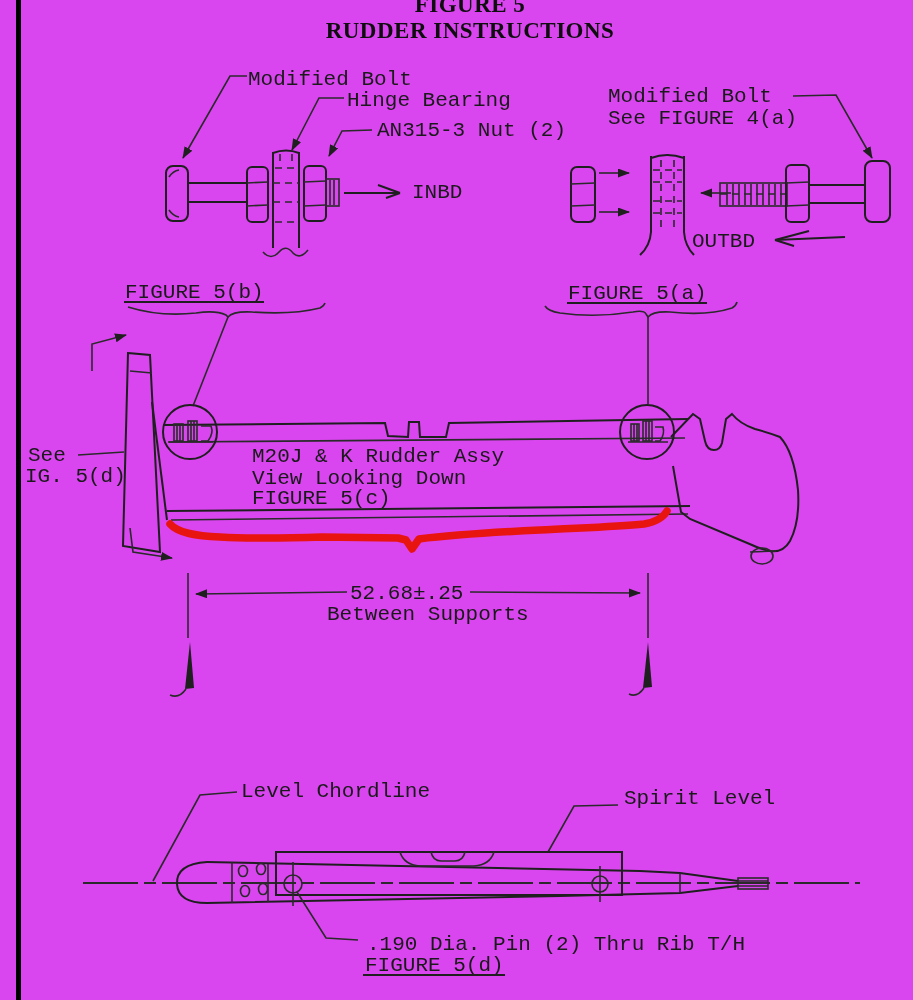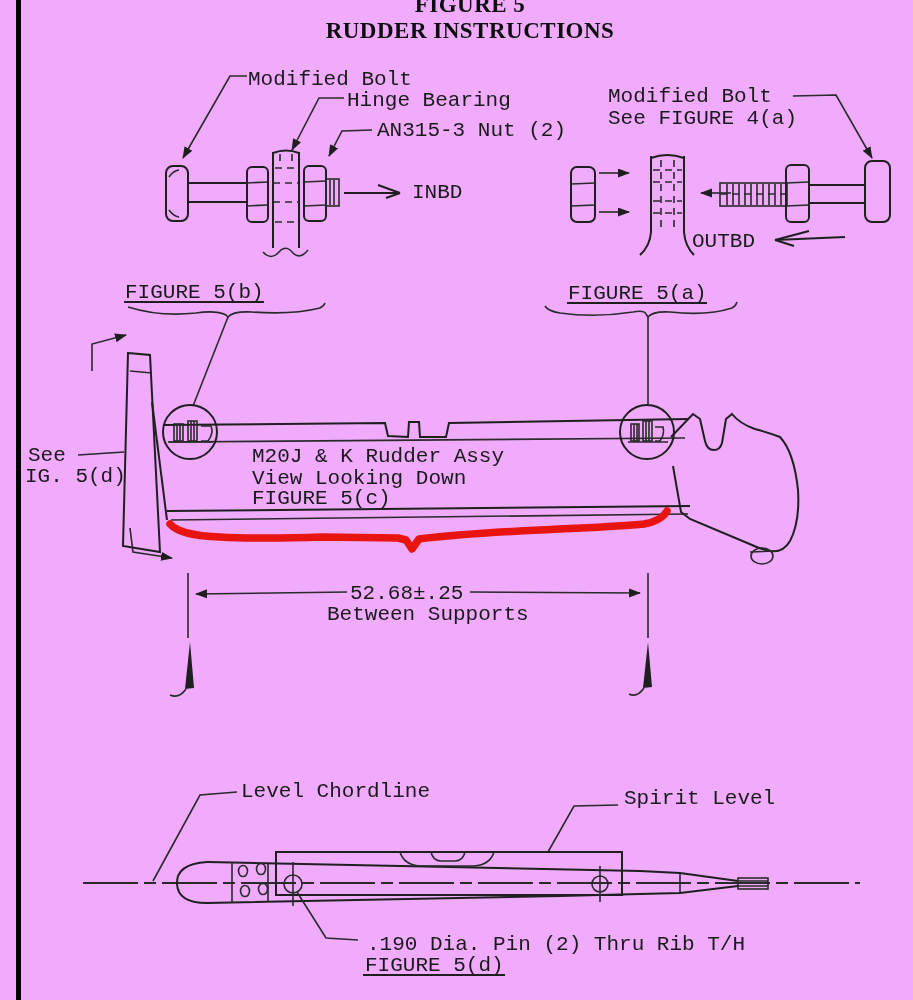--- a/index.html
+++ b/index.html
@@ -1,16 +1,16 @@
 <!DOCTYPE html>
 <html><head>
 <meta charset="utf-8">
 <style>
   html,body{margin:0;padding:0;background:#ffffff;}
-  .page{position:relative;width:913px;height:1000px;background:#f0abfc;overflow:hidden;}
+  .page{position:relative;width:913px;height:1000px;background:#d946ef;overflow:hidden;}
   svg{display:block;}
   .mono{font-family:"Liberation Mono","DejaVu Sans Mono",monospace;font-size:21px;fill:#1a1a1a;letter-spacing:0px;}
   .title{font-family:"Liberation Serif","DejaVu Serif",serif;font-weight:bold;font-size:23px;fill:#0e0e0e;letter-spacing:0.5px;}
   .ink{stroke:#1f1f1f;fill:none;stroke-width:2;}
   .ink-thin{stroke:#2a2a2a;fill:none;stroke-width:1.6;}
   .dash{stroke:#2a2a2a;fill:none;stroke-width:1.6;stroke-dasharray:7 5;}
   .fillink{fill:#1f1f1f;stroke:none;}
 </style>
 </head>
 <body>

